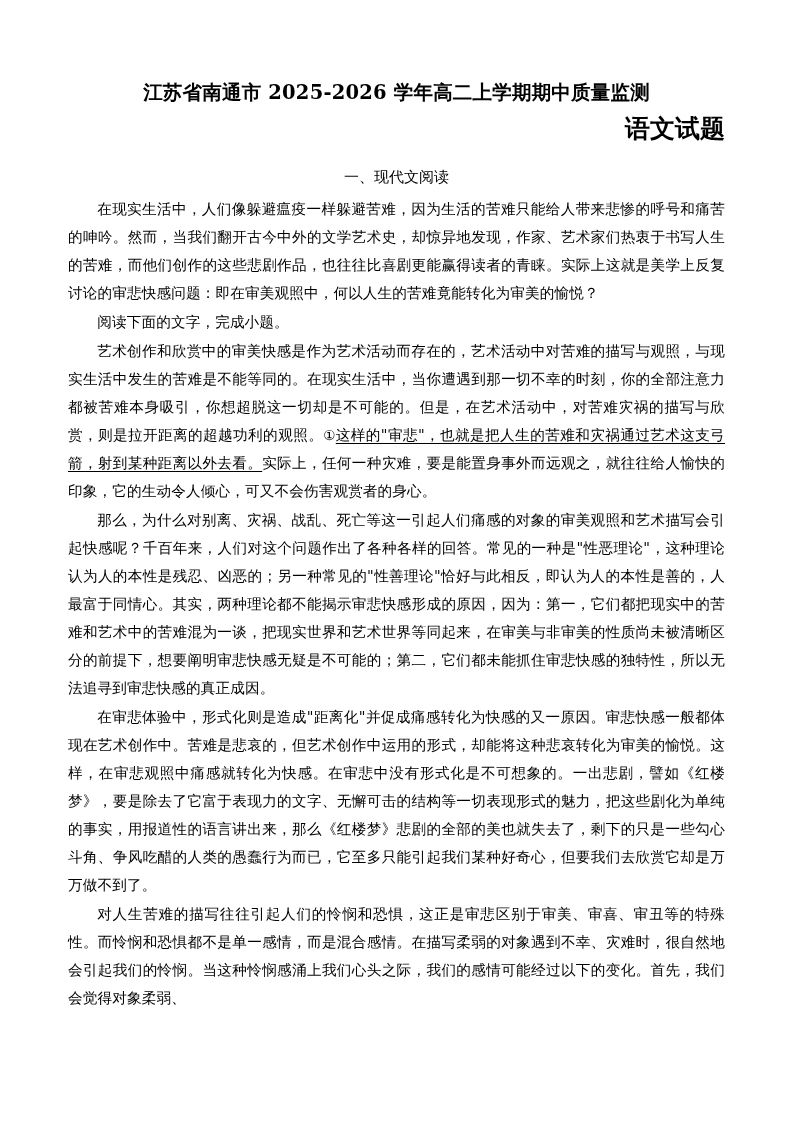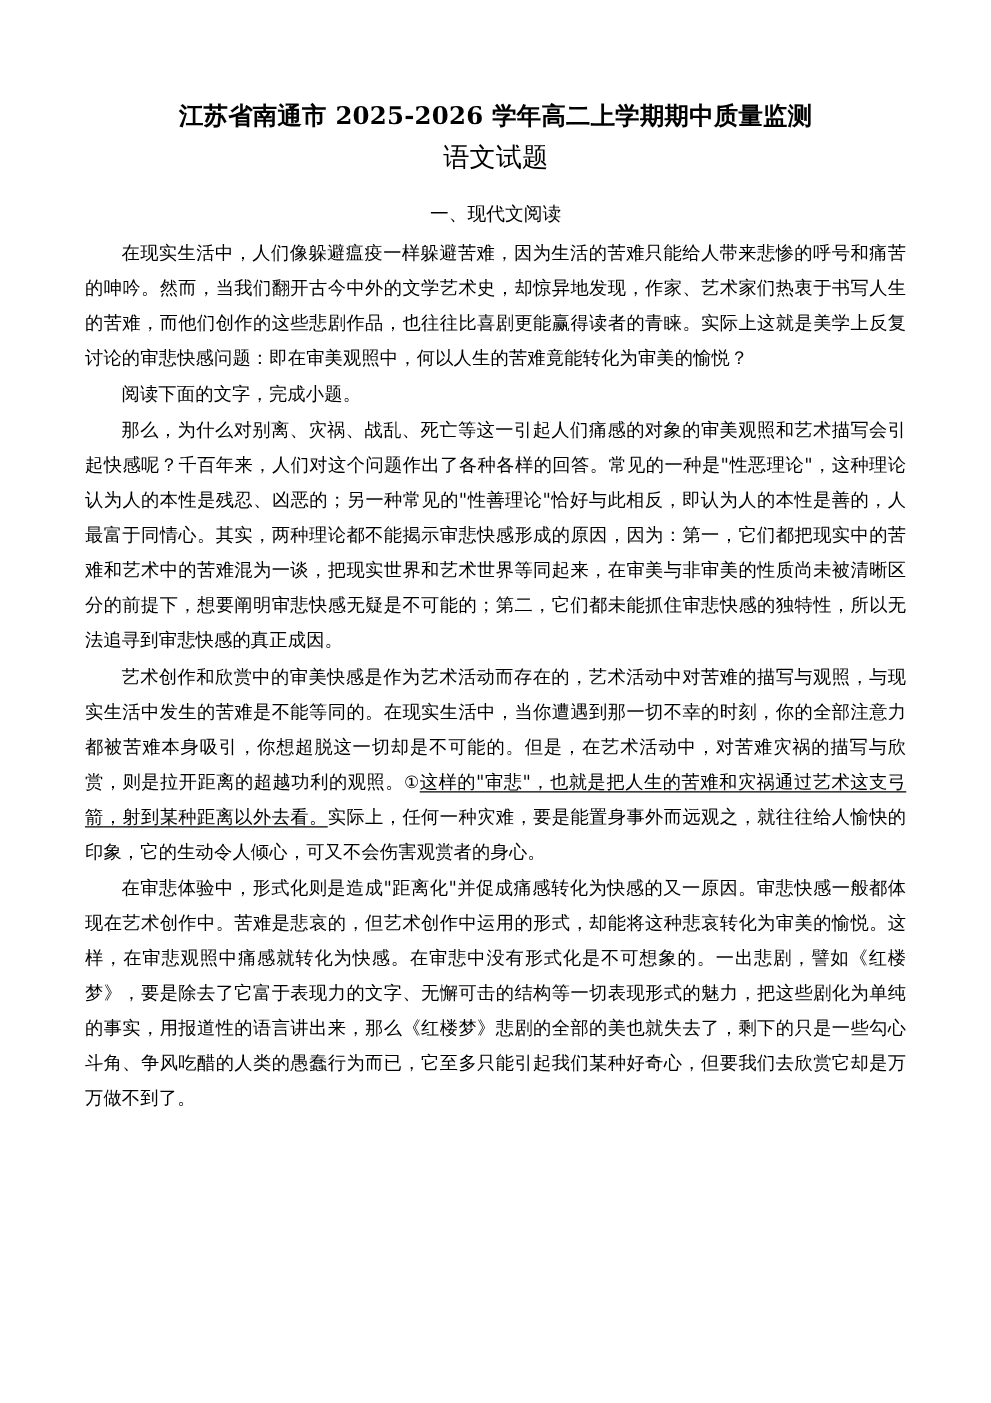--- a/index.html
+++ b/index.html
@@ -23,23 +23,23 @@
   }
   .doc-title {
     text-align: center;
     font-weight: bold;
     font-size: 19.5px;
     line-height: 1.55;
     letter-spacing: 0.2px;
     margin: 0 0 2px 0;
   }
   .doc-subtitle {
-    text-align: center;
-    font-weight: normal;
-    font-size: 21px;
+    text-align: right;
+    font-weight: bold;
+    font-size: 25px;
     line-height: 1.55;
     margin: 0 0 16px 0;
   }
   .section-head {
     font-size: 15px;
     font-weight: 500;
     line-height: 1.6;
     margin: 10px 0 6px 0;
     text-align: center;
   }
@@ -67,20 +67,21 @@
 
   <h1 class="doc-title">江苏省南通市 2025-2026 学年高二上学期期中质量监测</h1>
   <h2 class="doc-subtitle">语文试题</h2>
 
   <div class="section-head">一、现代文阅读</div>
 
   <p class="body-para">在现实生活中，人们像躲避瘟疫一样躲避苦难，因为生活的苦难只能给人带来悲惨的呼号和痛苦的呻吟。然而，当我们翻开古今中外的文学艺术史，却惊异地发现，作家、艺术家们热衷于书写人生的苦难，而他们创作的这些悲剧作品，也往往比喜剧更能赢得读者的青睐。实际上这就是美学上反复讨论的审悲快感问题：即在审美观照中，何以人生的苦难竟能转化为审美的愉悦？</p>
 
   <p class="body-para">阅读下面的文字，完成小题。</p>
 
+  <p class="body-para"><span>艺术创作和欣赏中的审美快感是作为艺术活动而存在的，艺术活动中对苦难的描写与观照，与现实生活中发生的苦难是不能等同的。在现实生活中，当你遭遇到那一切不幸的时刻，你的全部注意力都被苦难本身吸引，你想超脱这一切却是不可能的。但是，在艺术活动中，对苦难灾祸的描写与欣赏，则是拉开距离的超越功利的观照。</span><span class="circled">①</span><span class="underline">这样的"审悲"，也就是把人生的苦难和灾祸通过艺术这支弓箭，射到某种距离以外去看。</span><span>实际上，任何一种灾难，要是能置身事外而远观之，就往往给人愉快的印象，它的生动令人倾心，可又不会伤害观赏者的身心。</span></p>
+
   <p class="body-para">那么，为什么对别离、灾祸、战乱、死亡等这一引起人们痛感的对象的审美观照和艺术描写会引起快感呢？千百年来，人们对这个问题作出了各种各样的回答。常见的一种是"性恶理论"，这种理论认为人的本性是残忍、凶恶的；另一种常见的"性善理论"恰好与此相反，即认为人的本性是善的，人最富于同情心。其实，两种理论都不能揭示审悲快感形成的原因，因为：第一，它们都把现实中的苦难和艺术中的苦难混为一谈，把现实世界和艺术世界等同起来，在审美与非审美的性质尚未被清晰区分的前提下，想要阐明审悲快感无疑是不可能的；第二，它们都未能抓住审悲快感的独特性，所以无法追寻到审悲快感的真正成因。</p>
-
-  <p class="body-para"><span>艺术创作和欣赏中的审美快感是作为艺术活动而存在的，艺术活动中对苦难的描写与观照，与现实生活中发生的苦难是不能等同的。在现实生活中，当你遭遇到那一切不幸的时刻，你的全部注意力都被苦难本身吸引，你想超脱这一切却是不可能的。但是，在艺术活动中，对苦难灾祸的描写与欣赏，则是拉开距离的超越功利的观照。</span><span class="circled">①</span><span class="underline">这样的"审悲"，也就是把人生的苦难和灾祸通过艺术这支弓箭，射到某种距离以外去看。</span><span>实际上，任何一种灾难，要是能置身事外而远观之，就往往给人愉快的印象，它的生动令人倾心，可又不会伤害观赏者的身心。</span></p>
 
   <p class="body-para">在审悲体验中，形式化则是造成"距离化"并促成痛感转化为快感的又一原因。审悲快感一般都体现在艺术创作中。苦难是悲哀的，但艺术创作中运用的形式，却能将这种悲哀转化为审美的愉悦。这样，在审悲观照中痛感就转化为快感。在审悲中没有形式化是不可想象的。一出悲剧，譬如《红楼梦》，要是除去了它富于表现力的文字、无懈可击的结构等一切表现形式的魅力，把这些剧化为单纯的事实，用报道性的语言讲出来，那么《红楼梦》悲剧的全部的美也就失去了，剩下的只是一些勾心斗角、争风吃醋的人类的愚蠢行为而已，它至多只能引起我们某种好奇心，但要我们去欣赏它却是万万做不到了。</p>
 
+  <p class="body-para">对人生苦难的描写往往引起人们的怜悯和恐惧，这正是审悲区别于审美、审喜、审丑等的特殊性。而怜悯和恐惧都不是单一感情，而是混合感情。在描写柔弱的对象遇到不幸、灾难时，很自然地会引起我们的怜悯。当这种怜悯感涌上我们心头之际，我们的感情可能经过以下的变化。首先，我们会觉得对象柔弱、</p>
 
 </div>
 
 </body></html>

